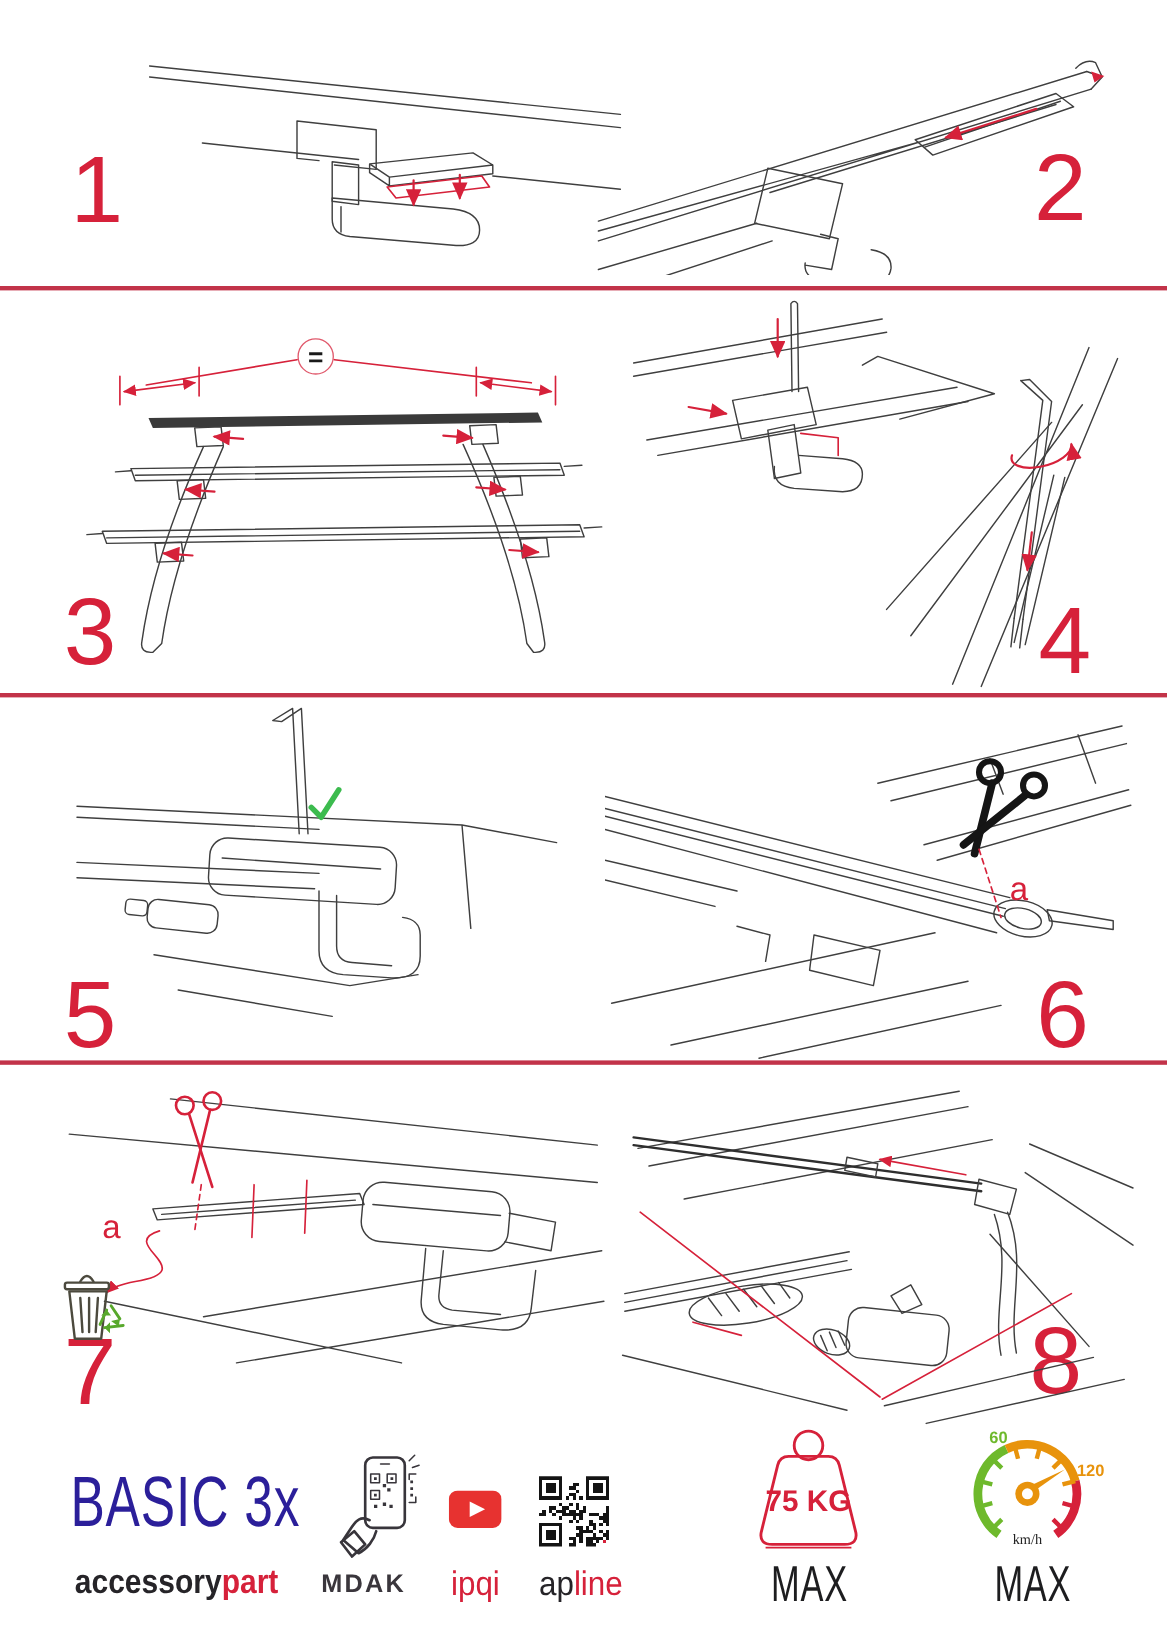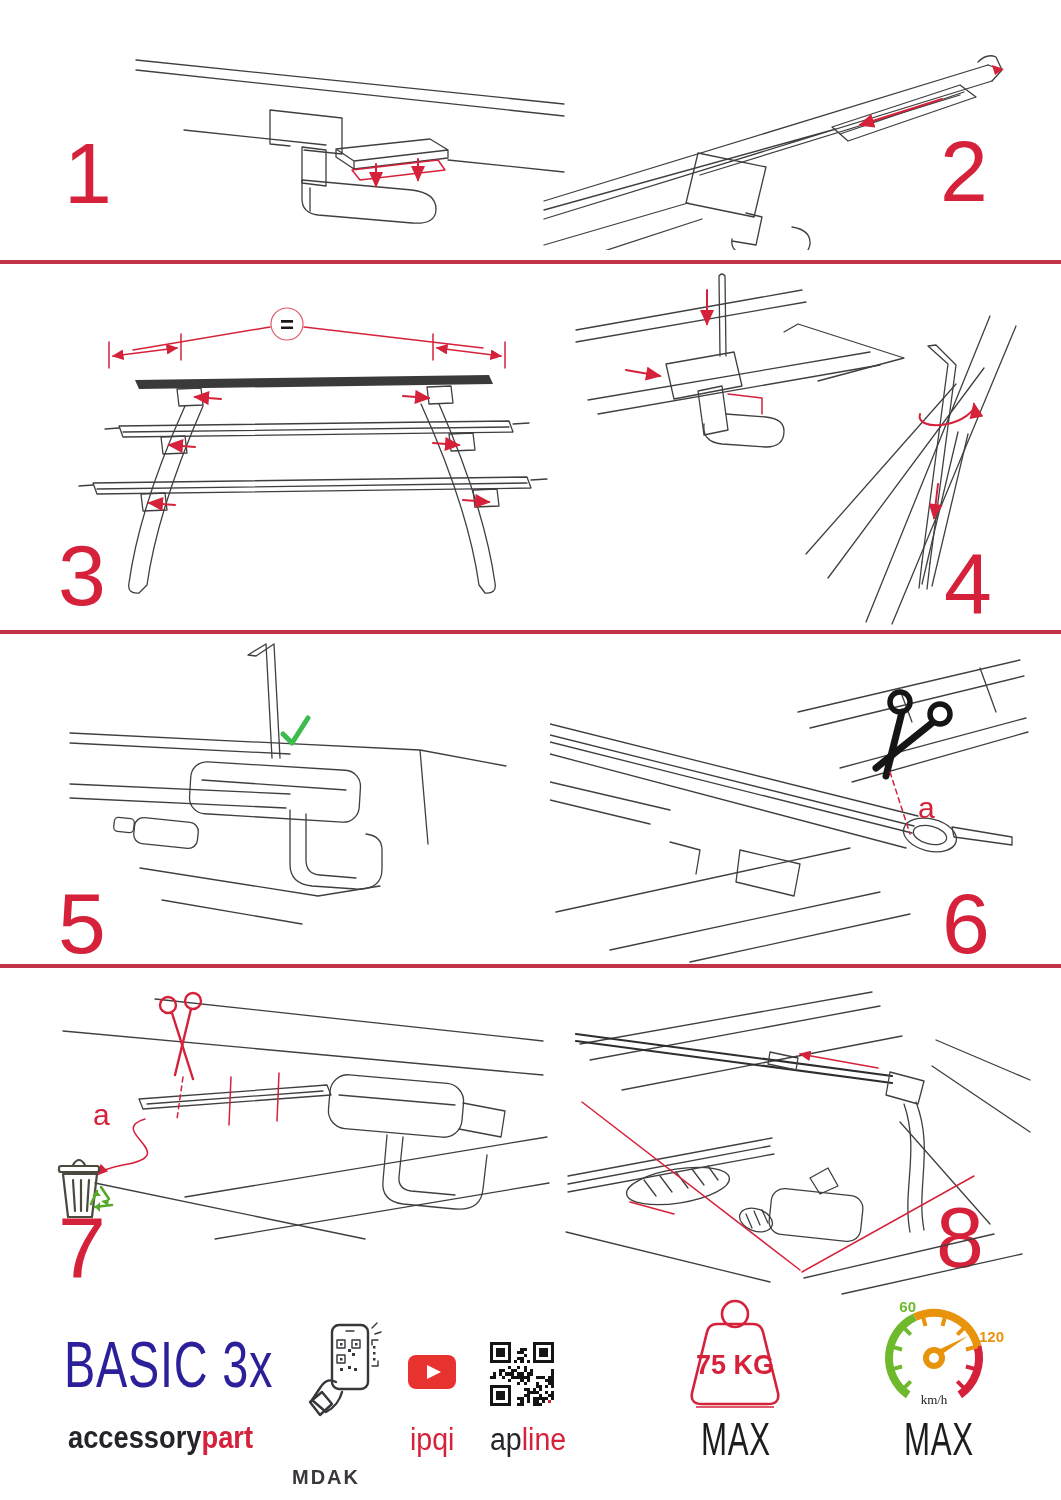--- a/index.html
+++ b/index.html
@@ -31,21 +31,21 @@
   .scr{fill:none;stroke:var(--accent-red,#d6213a);stroke-width:2.4;stroke-linecap:round;}
   .tk{fill:none;stroke:#4c4a3e;stroke-width:2.2;stroke-linecap:round;stroke-linejoin:round;}
   .rk{stroke:var(--recycle-green,#58a82c);stroke-width:2.6;fill:none;stroke-linecap:round;}
   .rkf{fill:var(--recycle-green,#58a82c);stroke:none;}
   
   .brand-title{position:absolute;left:64px;top:1328px;font-size:60px;font-weight:500;letter-spacing:1px;
     color:var(--brand-blue,#2b1f9a);transform:scale(0.78,1.08);transform-origin:left top;white-space:nowrap;}
   .brand-sub{position:absolute;left:68px;top:1420px;font-size:31px;font-weight:700;
     transform:scaleX(0.88);transform-origin:left top;white-space:nowrap;}
   .ap-black{color:#262428;} .ap-red{color:var(--accent-red,#d6213a);}
-  .mdak{position:absolute;left:292px;top:1466px;font-size:20px;font-weight:700;color:#3a363c;letter-spacing:2px;}
+  .mdak{position:absolute;left:292px;top:1426px;font-size:23px;font-weight:700;color:#3a363c;letter-spacing:2px;}
   .ipqi{position:absolute;left:410px;top:1422px;font-size:31px;font-weight:500;color:var(--accent-red,#d6213a);
     transform:scaleX(0.92);transform-origin:left top;}
   .apline{position:absolute;left:490px;top:1422px;font-size:31px;font-weight:500;
     transform:scaleX(0.92);transform-origin:left top;white-space:nowrap;}
   .max{position:absolute;width:100px;text-align:center;font-size:46px;font-weight:500;color:var(--text-black,#1d1d1f);
     transform:scaleX(0.68);transform-origin:center top;letter-spacing:1px;}
   .ph{stroke:#38353b;fill:none;stroke-width:2.4;stroke-linejoin:round;stroke-linecap:round;}
   .ph2{stroke-width:1.4;}
   .phf{fill:#38353b;stroke:none;}
   .ytb{fill:var(--youtube-red,#e73230);} .ytt{fill:#fff;}

